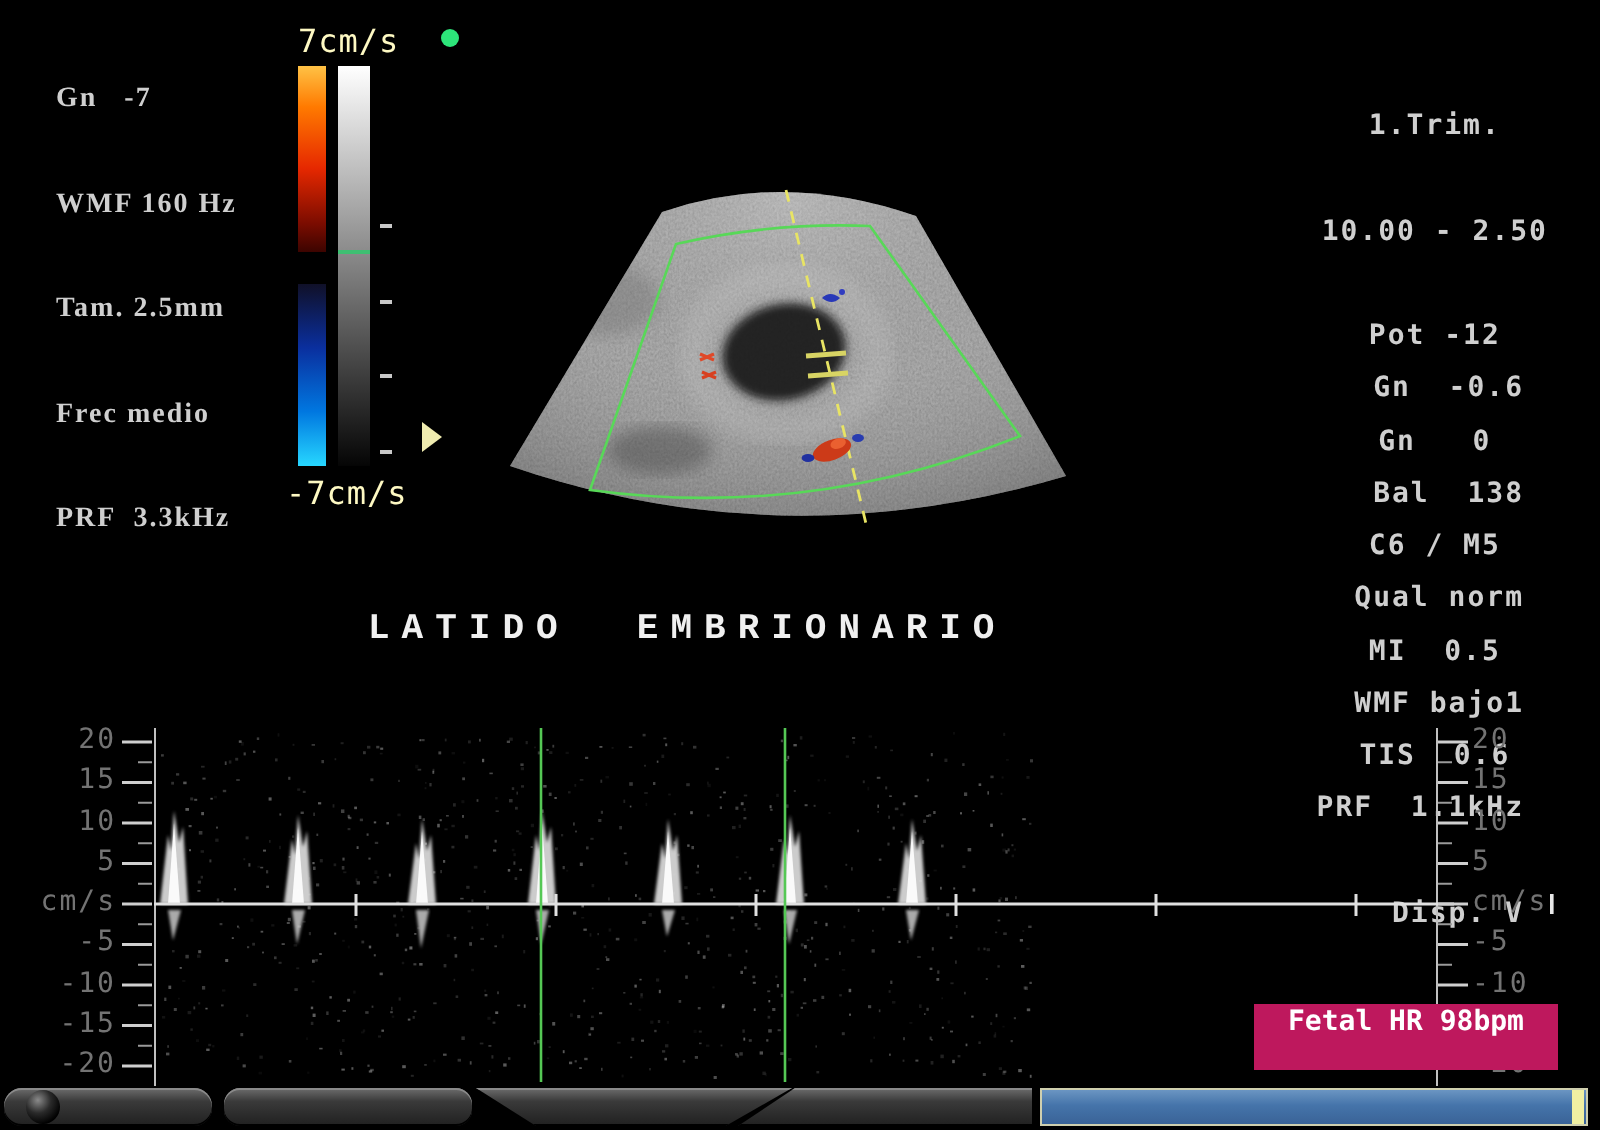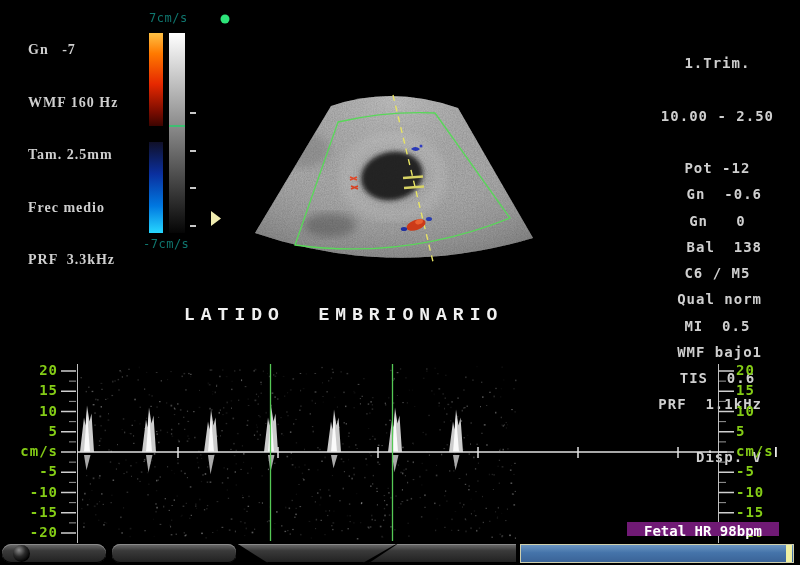--- a/index.html
+++ b/index.html
@@ -5,41 +5,41 @@
   body{margin:0;background:#000;}
   .screen{position:relative;width:800px;height:565px;background:#000;overflow:hidden;
           font-family:"DejaVu Sans Mono",monospace;}
   
   .params{position:absolute;color:#cfcfcf;font-size:14px;font-weight:bold;
           letter-spacing:1px;line-height:17.5px;white-space:pre;}
   .left-params{left:28px;top:6px;font-family:Liberation Serif, serif;}
   .right-top{right:26px;top:20px;text-align:center;}
   .right-mid{right:38px;top:151px;text-align:right;}
   
-  .cs-label{position:absolute;color:#0f766e;font-size:12px;letter-spacing:0.5px;text-align:center;}
+  .cs-label{position:absolute;color:#fef9c3;font-size:16px;letter-spacing:0.5px;text-align:center;}
   .cs-top{left:149px;top:11px;}
   .cs-bottom{left:143px;top:237px;}
   .colorbar{position:absolute;left:149px;top:33px;width:14px;height:200px;}
   .cb-top{height:93px;background:linear-gradient(#ffc245 0%,#ff7a00 22%,#e62800 55%,#7a0c00 85%,#3c0400 100%);}
   .cb-gap{height:16px;}
   .cb-bottom{height:91px;background:linear-gradient(#101028 0%,#0a2f9e 35%,#0077e0 70%,#27d7ff 100%);}
   .graybar{position:absolute;left:169px;top:33px;width:16px;height:200px;
            background:linear-gradient(#ffffff,#050505);}
   .gb-marker{position:absolute;left:0;top:92px;width:100%;height:2px;background:#3fbf72;}
   .gb-tick{position:absolute;left:190px;width:6px;height:2px;background:#c8c8c8;}
   
   .annotation{position:absolute;left:184px;top:305px;color:#f0f0f0;font-size:18px;
               font-weight:bold;letter-spacing:6px;white-space:pre;
               font-family:"Liberation Mono",monospace;}
   
-  .ax-label{position:absolute;color:#84cc16;font-size:14px;font-weight:bold;letter-spacing:1px;}
+  .ax-label{position:absolute;color:#737373;font-size:14px;font-weight:normal;letter-spacing:1px;}
   .ax-left{left:0;width:58px;text-align:right;}
   .ax-right{left:736px;width:62px;text-align:left;}
   
-  .hr-badge{position:absolute;left:627px;top:522px;width:152px;height:14px;background:#701a75;
+  .hr-badge{position:absolute;left:627px;top:502px;width:152px;height:33px;background:#be185d;
             color:#fff;font-size:14px;font-weight:bold;text-align:center;line-height:19px;}
   
   .bottombar{position:absolute;left:0;top:543px;width:800px;height:22px;background:#000;}
   .seg{position:absolute;top:1px;height:19px;
        background:linear-gradient(#6e6e6e 0%,#3a3a3a 35%,#202020 100%);
        box-shadow:inset 0 1px 0 #8a8a8a, inset 0 -1px 0 #000;}
   .seg1{left:2px;width:104px;border-radius:9px;}
   .knob{position:absolute;left:11px;top:1px;width:17px;height:17px;border-radius:50%;
         background:radial-gradient(circle at 35% 30%,#8a8a8a 0%,#2a2a2a 40%,#000 75%);}
   .seg2{left:112px;width:124px;border-radius:8px;}

